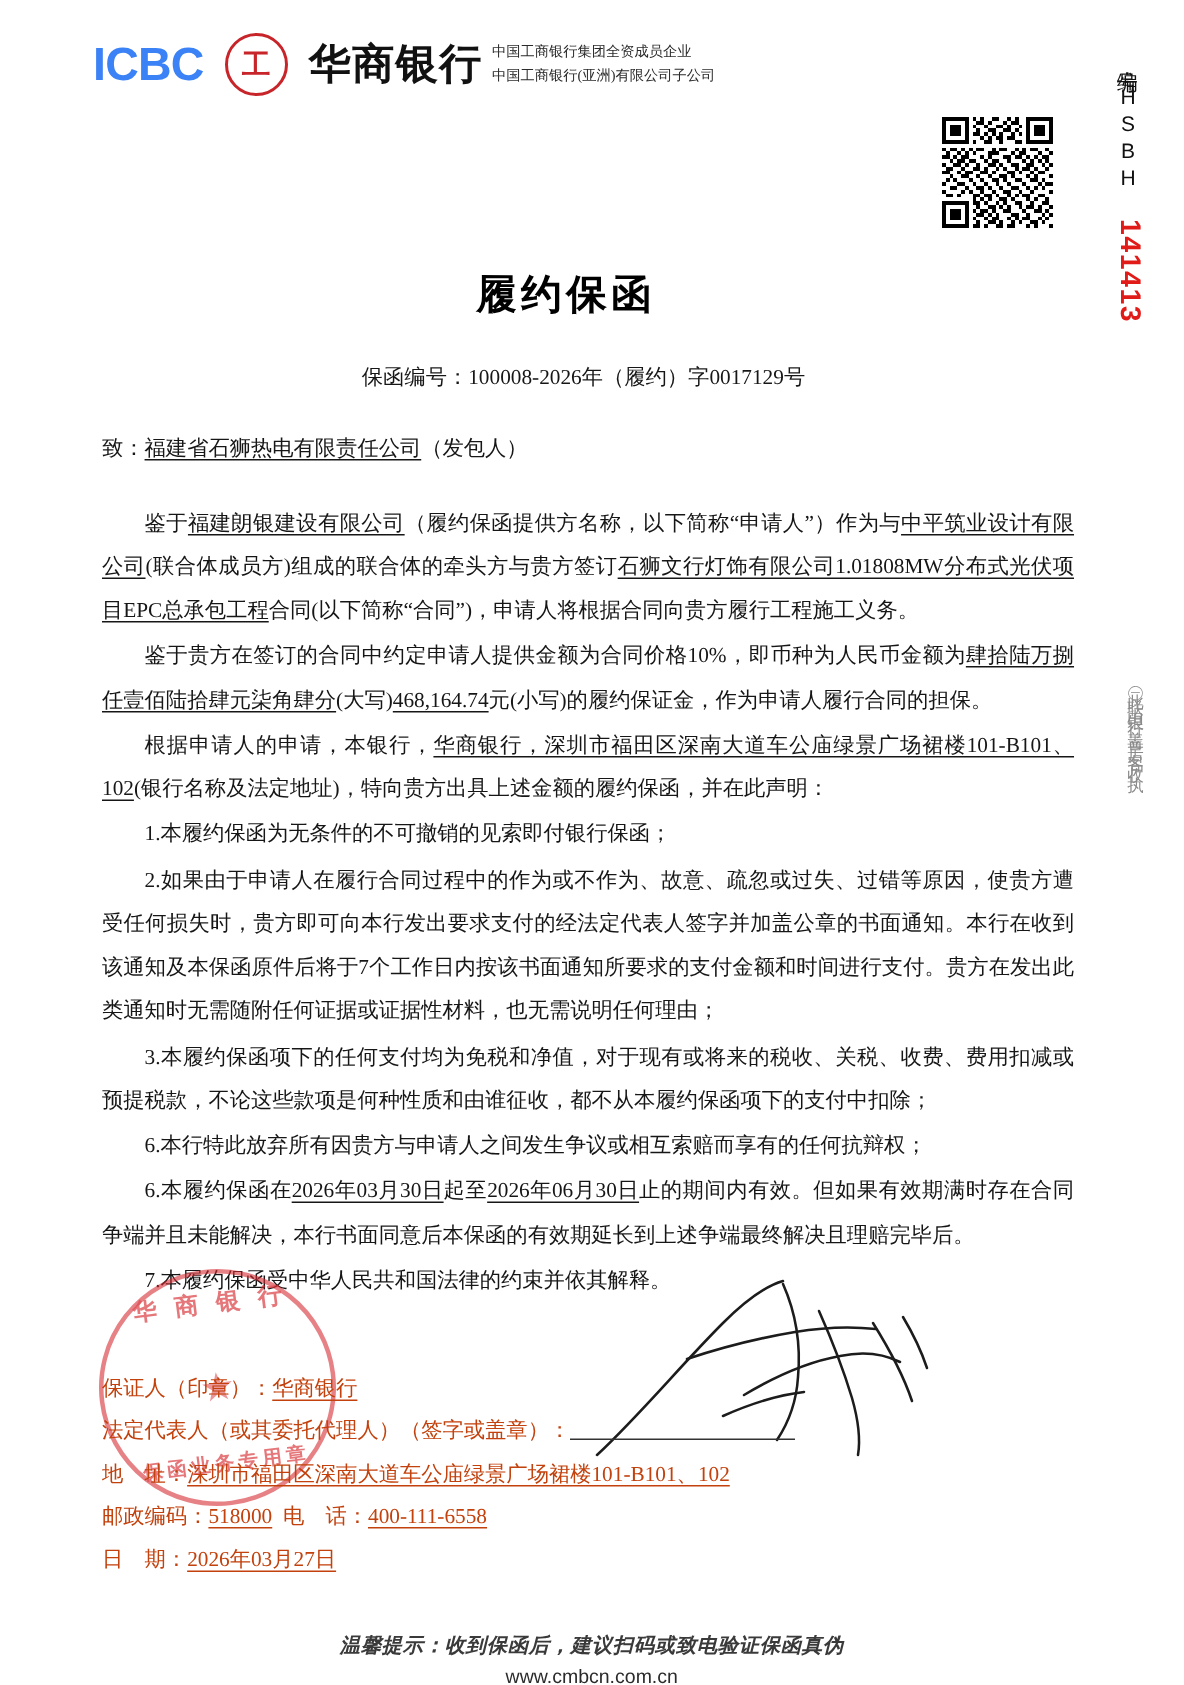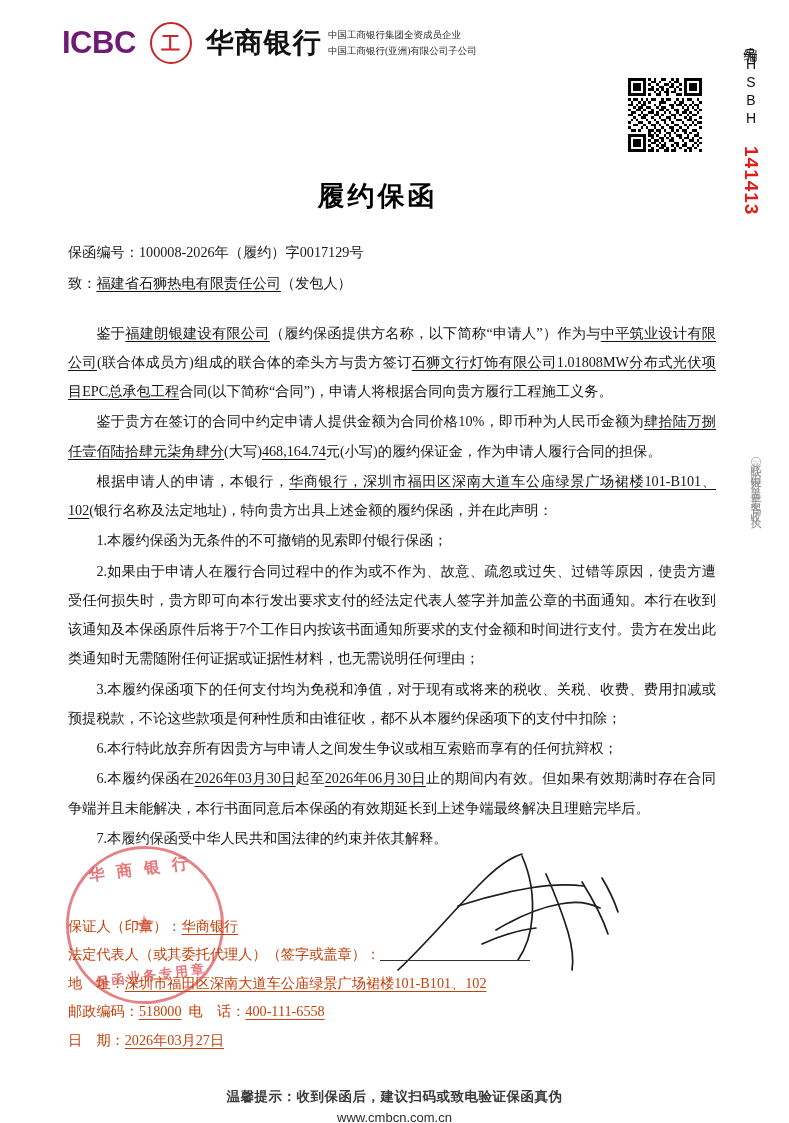--- a/index.html
+++ b/index.html
@@ -23,21 +23,21 @@
     left: 62px;
     display: flex;
     align-items: center;
     gap: 14px;
   }
   .icbc-word {
     font-family: "Liberation Sans", "DejaVu Sans", sans-serif;
     font-size: 31px;
     font-weight: bold;
     letter-spacing: -0.5px;
-    color: #701a75;
+    color: #3b82f6;
   }
   .icbc-mark {
     width: 38px;
     height: 38px;
     border: 2.5px solid #c8252a;
     border-radius: 50%;
     position: relative;
     flex: none;
   }
   .icbc-mark .glyph {
@@ -133,23 +133,23 @@
     position: absolute;
     top: 238px;
     left: 68px;
     width: 648px;
     font-size: 14.2px;
     line-height: 2.06;
     text-align: justify;
     color: #161616;
   }
   .gno {
-    text-align: left;
+    text-align: center;
     padding-right: 6px;
-    margin-bottom: 2px;
+    margin-bottom: 18px;
   }
   .to-line { margin-bottom: 20px; }
   p.para {
     margin: 0 0 1px 0;
     text-indent: 2em;
   }
   p.clause {
     margin: 0 0 1px 0;
     text-indent: 2em;
   }
@@ -237,20 +237,21 @@
     left: 0;
     width: 789px;
     text-align: center;
     color: #3a3a3a;
   }
   .footer .tip {
     font-family: "Liberation Sans", "DejaVu Sans", sans-serif;
     font-size: 13.5px;
     font-weight: bold;
     letter-spacing: 0.5px;
+    font-style: italic;
   }
   .footer .url {
     font-family: "Liberation Sans", "DejaVu Sans", sans-serif;
     font-size: 13px;
     margin-top: 4px;
     color: #2b2b2b;
   }
 </style>
 </head>
 <body>

